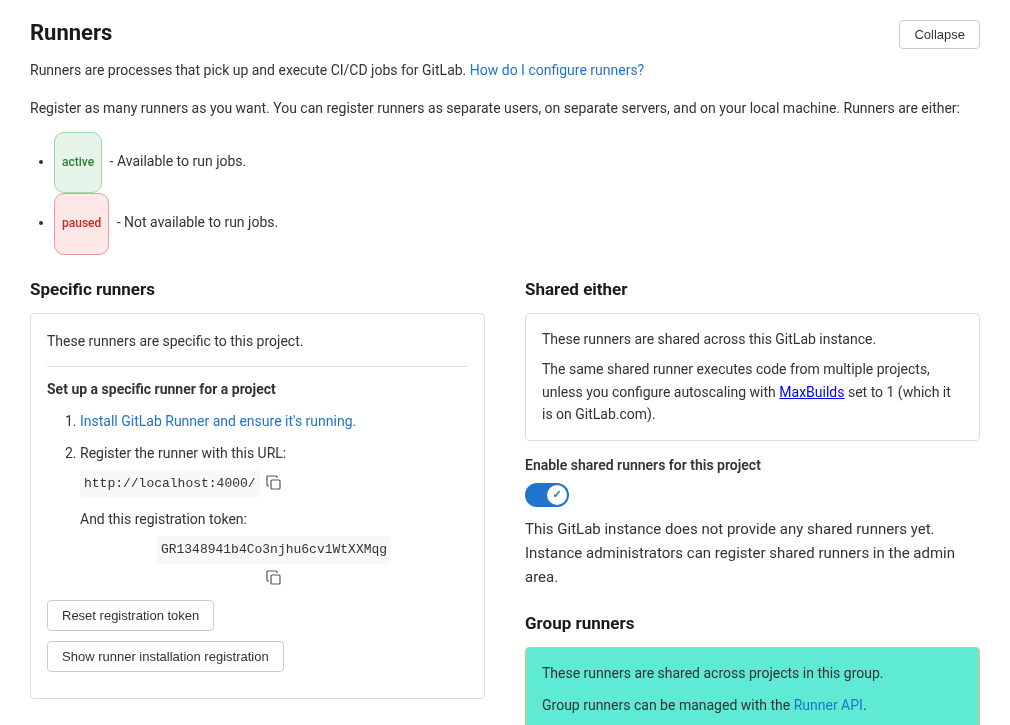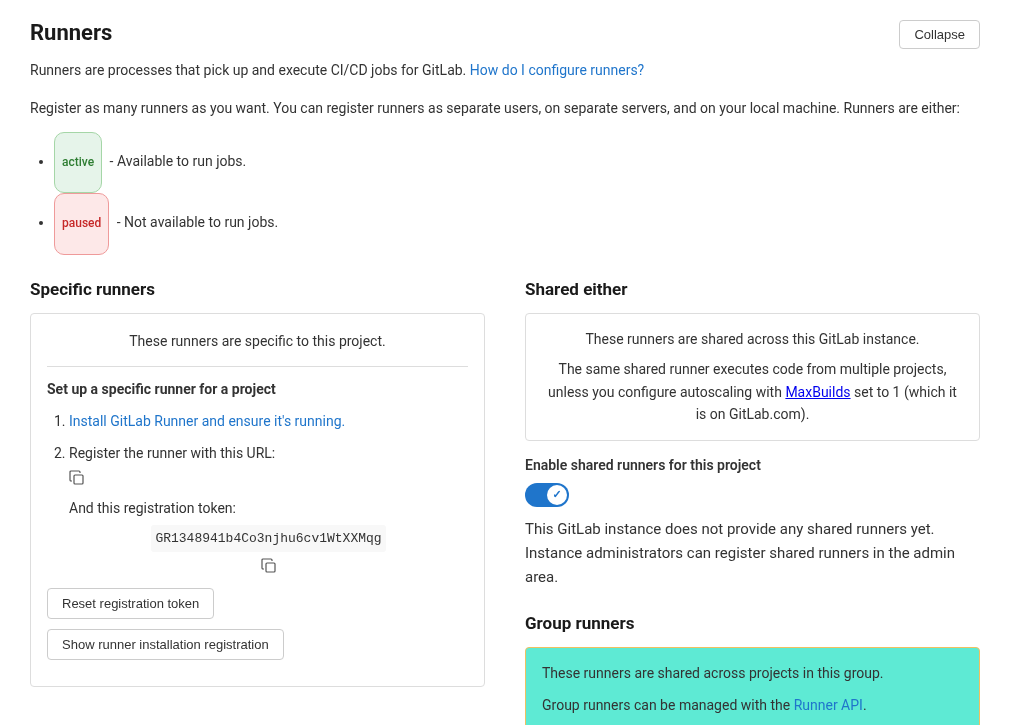--- a/index.html
+++ b/index.html
@@ -77,41 +77,40 @@
       margin-bottom: 14px;
       color: #1a1a1a;
     }
     .info-box {
       border: 1px solid #ddd;
       border-radius: 4px;
       padding: 14px 16px;
       margin-bottom: 16px;
       background: #fff;
       line-height: 1.6;
-      text-align: center;
     }
     .info-box p { margin-bottom: 8px; }
     .info-box p:last-child { margin-bottom: 0; }
     .setup-box {
       border: 1px solid #ddd;
       border-radius: 4px;
       padding: 16px;
       background: #fff;
     }
     .setup-title {
       font-size: 14px;
       font-weight: 700;
       margin-bottom: 12px;
     }
     .setup-steps {
       list-style: decimal;
       margin-left: 22px;
       line-height: 1.8;
     }
-    .setup-steps li { margin-bottom: 6px; }
+    .setup-steps li { margin-bottom: 6px; margin-left: 11px; }
     .setup-steps a { color: #1f75cb; text-decoration: none; }
     .code-block {
       font-family: "Courier New", Courier, monospace;
       font-size: 13px;
       background: #f8f8f8;
       padding: 2px 4px;
       border-radius: 3px;
     }
     .url-line {
       display: flex;
@@ -232,20 +231,21 @@
         <p>These runners are specific to this project.</p>
       </div>
       <div class="setup-title">Set up a specific runner for a project</div>
       <ol class="setup-steps">
         <li>
           <a href="#">Install GitLab Runner and ensure it's running.</a>
         </li>
         <li>
           <span>Register the runner with this URL:</span>
           <div class="url-line">
+            <span class="code-block">http://localhost:4000/</span>
             <span class="copy-icon" title="Copy URL">
               <svg width="16" height="16" viewBox="0 0 16 16" fill="none" xmlns="http://www.w3.org/2000/svg">
                 <rect x="5" y="5" width="9" height="9" rx="1" stroke="#555" stroke-width="1.2" fill="none"></rect>
                 <path d="M3 11H2a1 1 0 01-1-1V2a1 1 0 011-1h8a1 1 0 011 1v1" stroke="#555" stroke-width="1.2" fill="none"></path>
               </svg>
             </span>
           </div>
           <div style="margin-bottom:4px;">
             <span>And this registration token:</span>
           </div>

